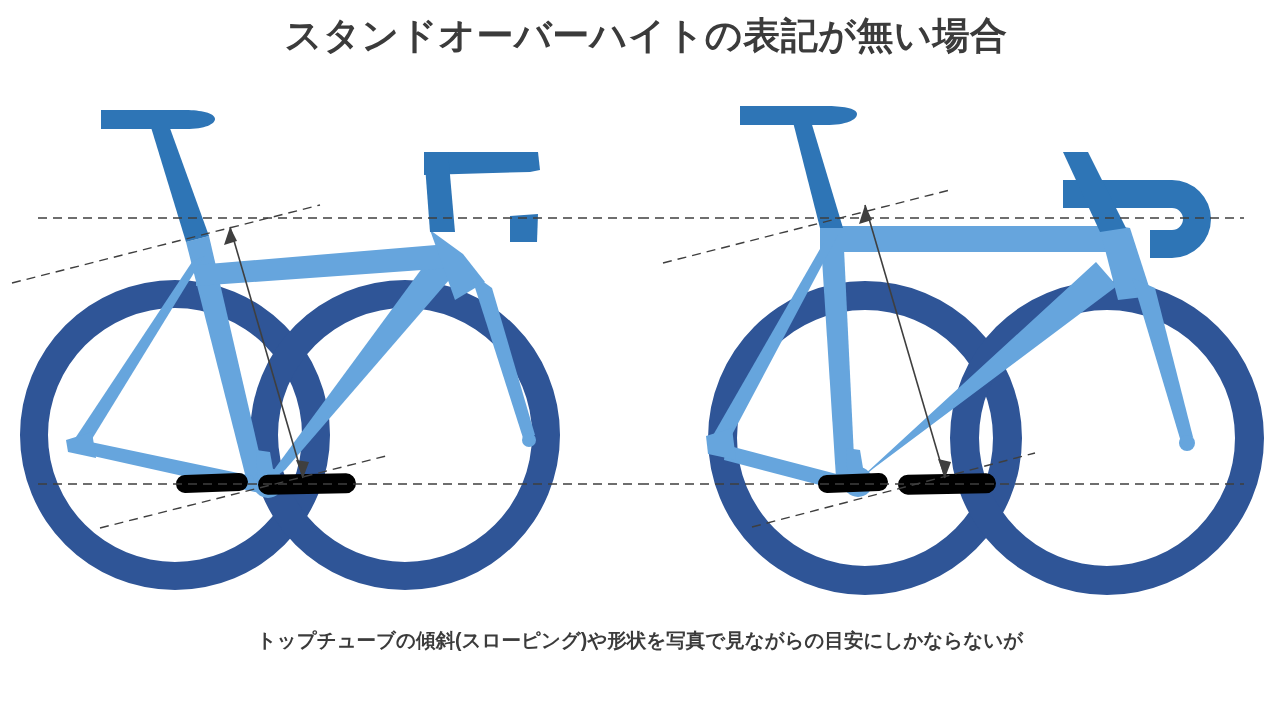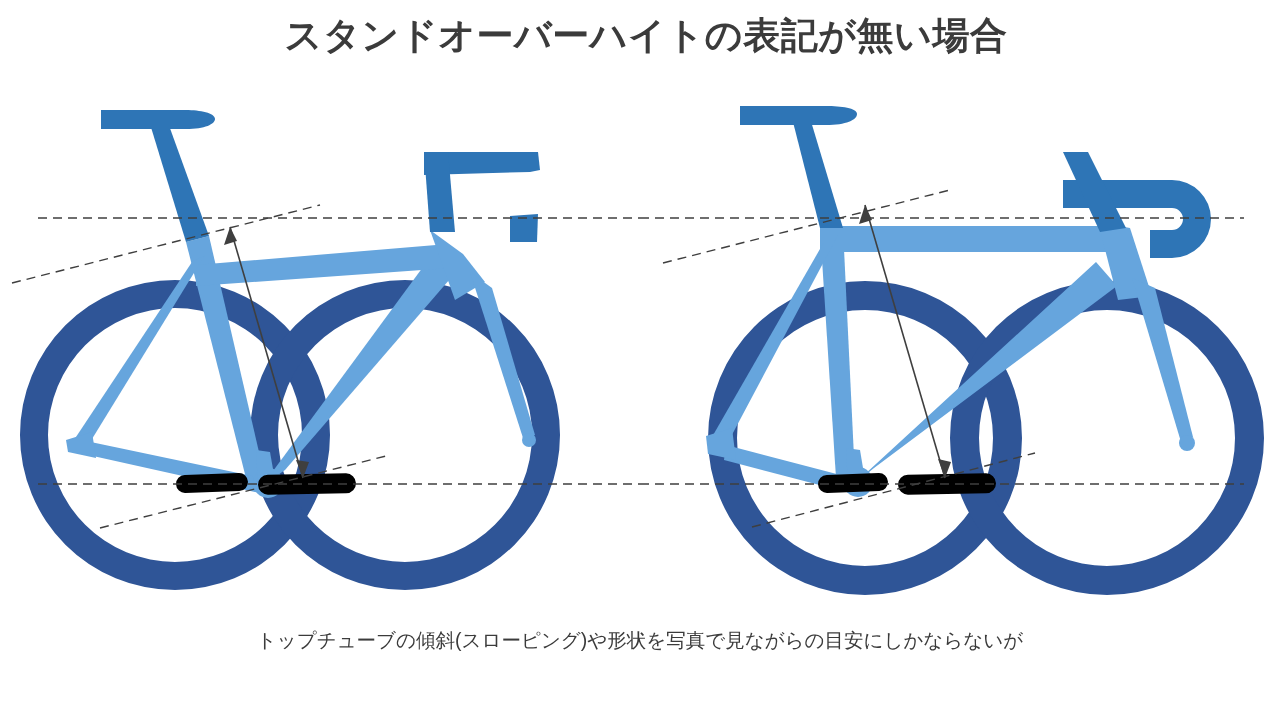--- a/index.html
+++ b/index.html
@@ -27,21 +27,21 @@
   }
   #caption{
     position:absolute;
     left:0;top:626px;width:1280px;
     text-align:center;
     font-size:19.5px;
     font-weight:400;
     color:#3b3b3b;
     line-height:1.52;
   }
-  #caption div{display:block;white-space:nowrap;}
+  #caption div{display:block;white-space:nowrap;font-weight:bold;}
   svg#art{
     position:absolute;left:0;top:0;
     width:1280px;height:720px;
     display:block;
   }
 </style>
 </head>
 <body style="background: rgb(255, 255, 255);">
 
 <div id="slide">

